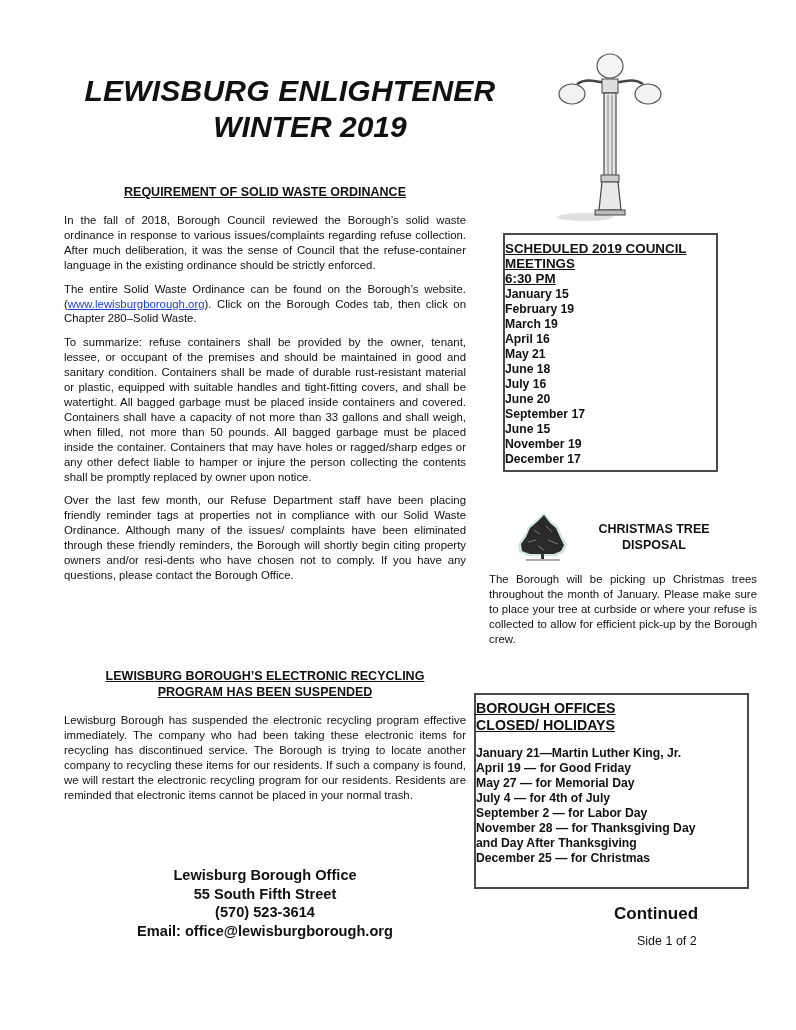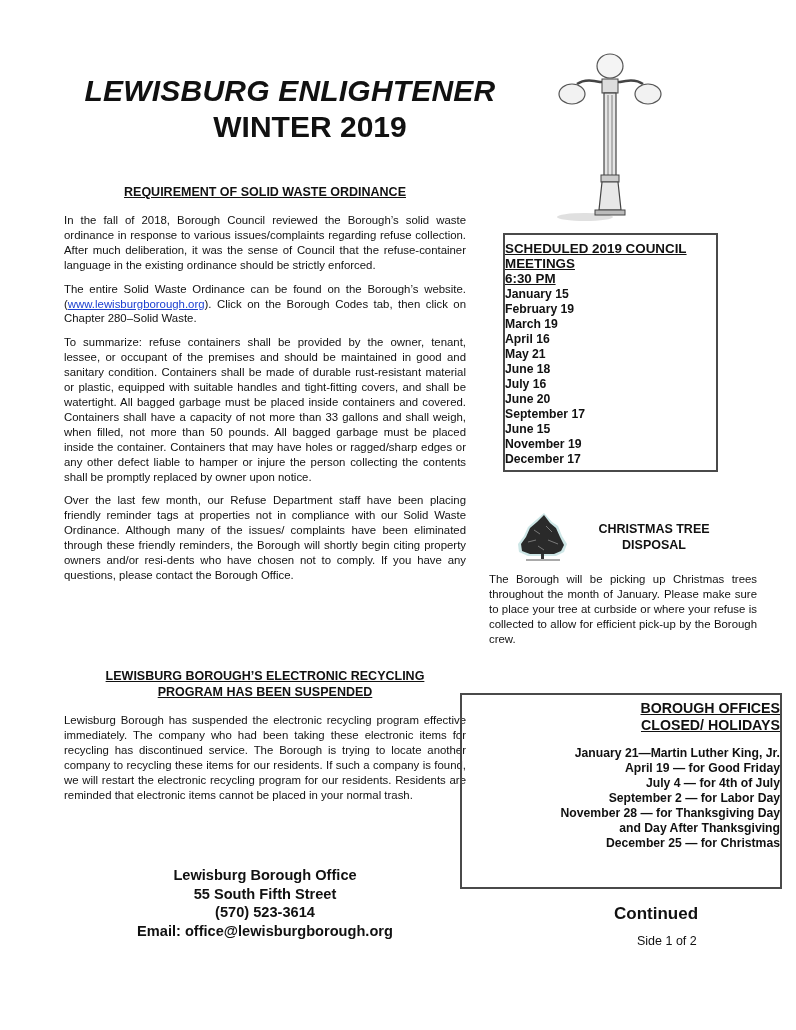--- a/index.html
+++ b/index.html
@@ -2,21 +2,21 @@
 <html><head>
   <meta charset="utf-8">
   <style>
     html, body { margin: 0; padding: 0; background: #ffffff; }
     body { width: 796px; height: 1030px; position: relative; overflow: hidden;
            font-family: "Liberation Sans", sans-serif; color: #111111; }
 
     .masthead-title { position: absolute; left: 60px; top: 74px; width: 460px; text-align: center;
       font-size: 30px; font-weight: bold; font-style: italic; line-height: 34px; letter-spacing: 0.2px; }
     .masthead-sub { position: absolute; left: 60px; top: 110px; width: 460px; text-align: center;
-      font-size: 30px; font-weight: bold; line-height: 34px; padding-left: 40px; box-sizing: border-box; }
+      font-size: 30px; font-weight: bold; font-style: italic; line-height: 34px; padding-left: 40px; box-sizing: border-box; }
 
     .lamp { position: absolute; left: 555px; top: 52px; width: 110px; height: 170px; }
 
     .left-col { position: absolute; left: 64px; width: 402px; }
     .headline { text-align: center; font-weight: bold; font-size: 12.5px; line-height: 16px;
       text-decoration: underline; margin: 0; }
     .para { font-size: 11.4px; line-height: 14.9px; text-align: justify; margin: 0; color: #111; }
     .para a { color: #1a3fd0; text-decoration: underline; }
 
     .contact { position: absolute; left: 110px; top: 866px; width: 310px; text-align: center;
@@ -26,22 +26,22 @@
       border: 2px solid #4a4a4a; box-sizing: border-box; text-align: left; }
     .council-head { font-weight: bold; font-size: 13.4px; line-height: 15px; text-decoration: underline; margin-top: 6px; }
     .council-dates { font-weight: bold; font-size: 12.2px; line-height: 15px; margin-top: 1px; }
 
     .tree { position: absolute; left: 512px; top: 510px; width: 60px; height: 55px; }
     .xmas-head { position: absolute; left: 574px; top: 521px; width: 160px; text-align: center;
       font-weight: bold; font-size: 12.5px; line-height: 16px; }
     .xmas-body { position: absolute; left: 489px; top: 572px; width: 268px; font-size: 11.4px;
       line-height: 15px; text-align: justify; }
 
-    .holiday-box { position: absolute; left: 460px; top: 693px; width: 322px; height: 196px;
-      border: 2px solid #4a4a4a; box-sizing: border-box; text-align: right; }
+    .holiday-box { position: absolute; left: 474px; top: 693px; width: 275px; height: 196px;
+      border: 2px solid #4a4a4a; box-sizing: border-box; text-align: left; }
     .holiday-head { font-weight: bold; font-size: 14.2px; line-height: 17px; text-decoration: underline; margin-top: 5px; }
     .holiday-list { font-weight: bold; font-size: 12.2px; line-height: 15px; margin-top: 12px; }
 
     .continued { position: absolute; left: 614px; top: 904px; font-weight: bold; font-size: 17px; }
     .side { position: absolute; left: 637px; top: 934px; font-size: 12.5px; }
   </style>
 </head>
 <body>
 
 <div class="masthead-title">LEWISBURG ENLIGHTENER</div>
@@ -124,20 +124,21 @@
 <div class="xmas-body">The Borough will be picking up Christmas trees throughout the month of January. Please make sure to place your tree at curbside or where your refuse is collected to allow for efficient pick-up by the Borough crew.</div>
 
 <div class="holiday-box">
   <div class="holiday-head">
     <span>BOROUGH OFFICES</span><br>
     <span>CLOSED/ HOLIDAYS</span>
   </div>
   <div class="holiday-list">
     <div>January 21—Martin Luther King, Jr.</div>
     <div>April 19  — for Good Friday</div>
+    <div>May 27 —  for Memorial Day</div>
     <div>July 4 — for 4th of July</div>
     <div>September 2 — for Labor Day</div>
     <div>November 28 — for Thanksgiving Day</div>
     <div>and Day After Thanksgiving</div>
     <div>December 25 — for Christmas</div>
   </div>
 </div>
 
 <div class="continued">Continued</div>
 <div class="side">Side 1 of 2</div>

